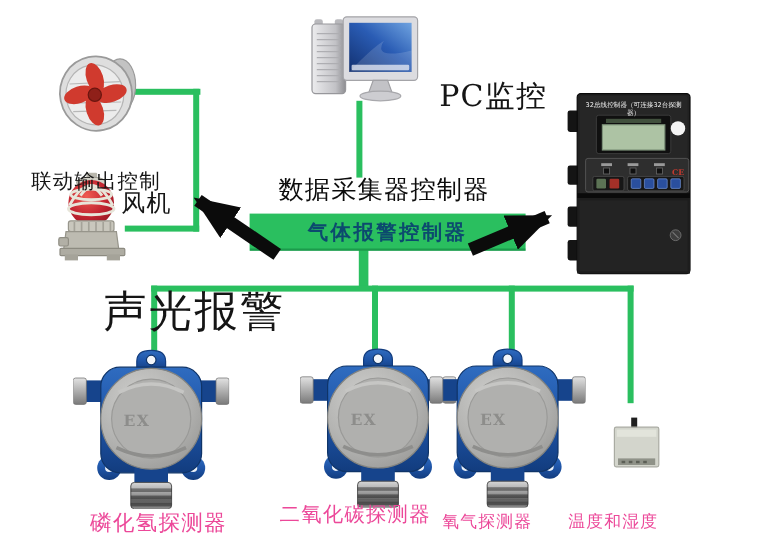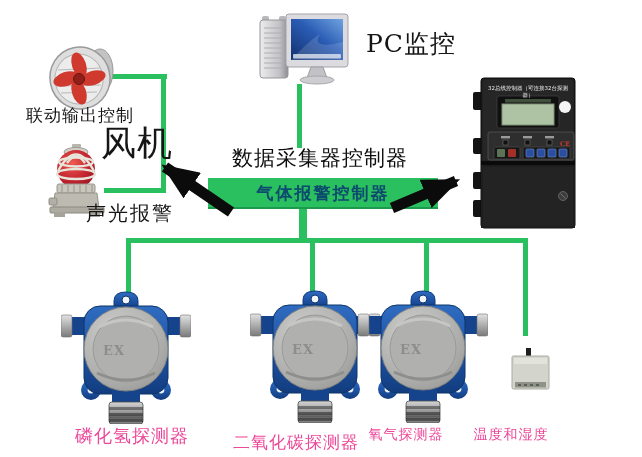--- a/index.html
+++ b/index.html
@@ -3,24 +3,24 @@
 <meta charset="utf-8">
 <style>
   :root{
     --green:#2abf5f; --arrow:#0b0b0b; --detector-blue:#1f55a8;
   }
   html,body{margin:0;padding:0;background:#fff;}
   #canvas{position:relative;width:642px;height:457px;background:#fff;overflow:hidden;
           font-family:"DejaVu Serif","Liberation Serif",serif;color:#000;}
   .abs{position:absolute;}
   .gline{position:absolute;background:var(--green);}
-  .lbl{position:absolute;white-space:nowrap;color:#151515;}
+  .lbl{position:absolute;white-space:nowrap;color:#151515;margin-top:36px;}
   .lbl-sm{font-size:17px;font-weight:normal;letter-spacing:1px;}
-  .lbl-big{font-size:35px;letter-spacing:1px;}
-  .lbl-mid{font-size:20px;letter-spacing:2px;}
+  .lbl-big{font-size:20px;letter-spacing:1px;}
+  .lbl-mid{font-size:36px;letter-spacing:2px;}
   .lbl-pc{font-size:25px;letter-spacing:1px;}
   .det-lbl{position:absolute;width:160px;text-align:center;font-size:17px;letter-spacing:1px;color:#ec4899;}
   #title{position:absolute;left:198px;top:144px;width:244px;text-align:center;
          font-size:21px;letter-spacing:1px;color:#0c0c0c;}
   #gasbox{position:absolute;left:208px;top:178px;width:230px;height:31px;
           background:var(--green);display:flex;align-items:center;justify-content:center;
           font-size:17px;font-weight:bold;color:#0c4a6e;letter-spacing:2px;
           box-shadow:inset 0 -2px 0 rgba(0,90,40,.35);}
   #ctl-header{position:absolute;left:483px;top:85px;width:90px;text-align:center;
               font-size:5.5px;color:#f2f2f2;letter-spacing:0;line-height:7px;
@@ -244,21 +244,21 @@
       <rect x="22" y="38" width="3" height="2"></rect>
         <rect x="28" y="38" width="3" height="2"></rect>
     </g>
   </svg>
 
   <div class="lbl lbl-sm" style="left:26px;top:104px">联动输出控制</div>
   <div class="lbl lbl-big" style="left:101px;top:120px">风机</div>
   <div class="lbl lbl-mid" style="left:86px;top:200px">声光报警</div>
   <div class="lbl lbl-pc" style="left:366px;top:27px">PC监控</div>
   <div class="det-lbl" style="left:52px;top:424px;font-size:18px">磷化氢探测器</div>
-  <div class="det-lbl" style="left:216px;top:431px">二氧化碳探测器</div>
+  <div class="det-lbl" style="left:216px;top:417px">二氧化碳探测器</div>
   <div class="det-lbl" style="left:326px;top:426px;font-size:14px">氧气探测器</div>
   <div class="det-lbl" style="left:431px;top:426px;font-size:14px">温度和湿度</div>
 
   <svg class="abs" style="left:0;top:0;pointer-events:none" width="642" height="457" viewBox="0 0 642 457">
     <defs>
       <marker id="ah" markerWidth="3.4" markerHeight="2.8" refX="3" refY="1.4" orient="auto">
         <path d="M0,0 L3.4,1.4 L0,2.8 Z" fill="var(--arrow)"></path>
       </marker>
     </defs>
     <line x1="231" y1="212" x2="165" y2="167" stroke="var(--arrow)" stroke-width="11" marker-end="url(#ah)"></line>

